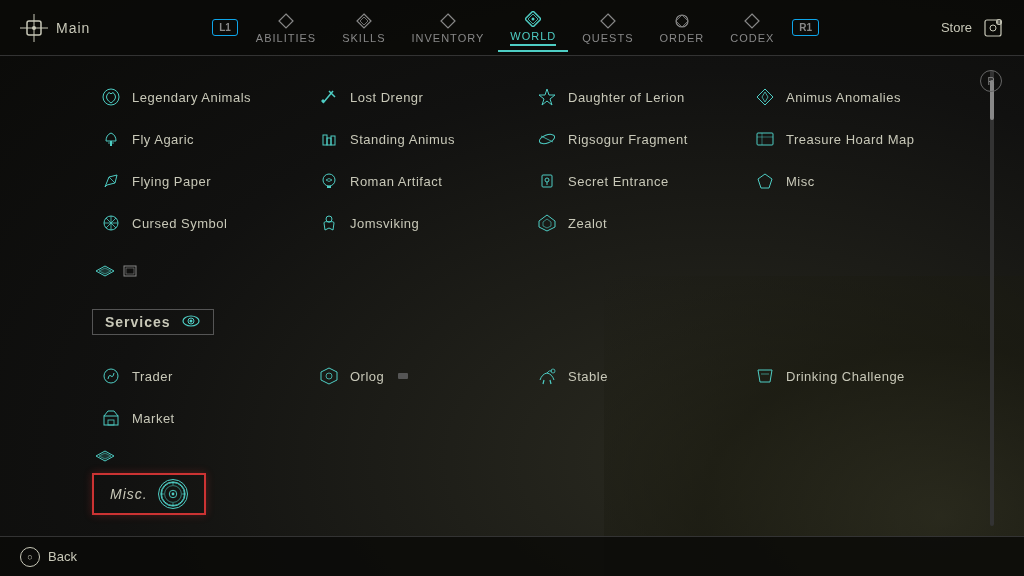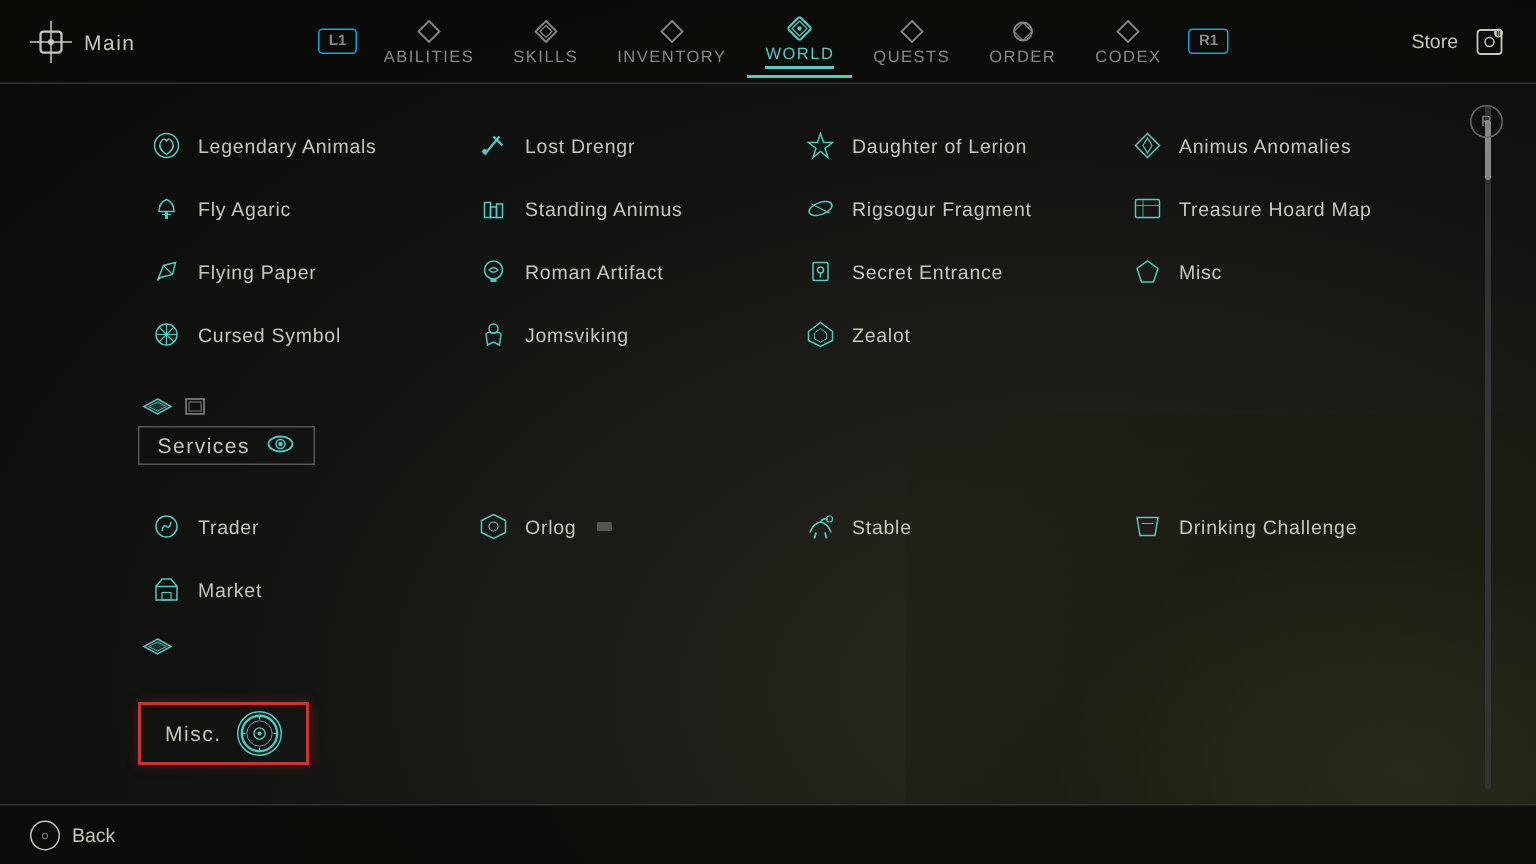--- a/index.html
+++ b/index.html
@@ -200,21 +200,22 @@
     }
 
     
     .section-header {
       display: inline-flex;
       align-items: center;
       gap: 10px;
       border: 1px solid #555;
       padding: 4px 12px;
       margin-bottom: 12px;
-      margin-top: 0;
+      margin-top: 25px;
+      font-weight: bold;
     }
 
     .section-header .section-title {
       font-size: 14px;
       color: #c8c8b8;
       letter-spacing: 1px;
     }
 
     .section-eye {
       color: #4ecdc4;
@@ -222,22 +223,23 @@
     }
 
     
     .misc-section {
       display: inline-flex;
       align-items: center;
       gap: 10px;
       border: 2px solid #cc3333;
       padding: 4px 16px;
       margin-bottom: 12px;
-      margin-top: 24px;
+      margin-top: 4px;
       box-shadow: 0 0 8px rgba(204,51,51,0.3);
+      font-style: italic;
     }
 
     .misc-section .misc-title {
       font-size: 14px;
       color: #c8c8b8;
       letter-spacing: 1px;
     }
 
     .misc-circle {
       width: 30px;

